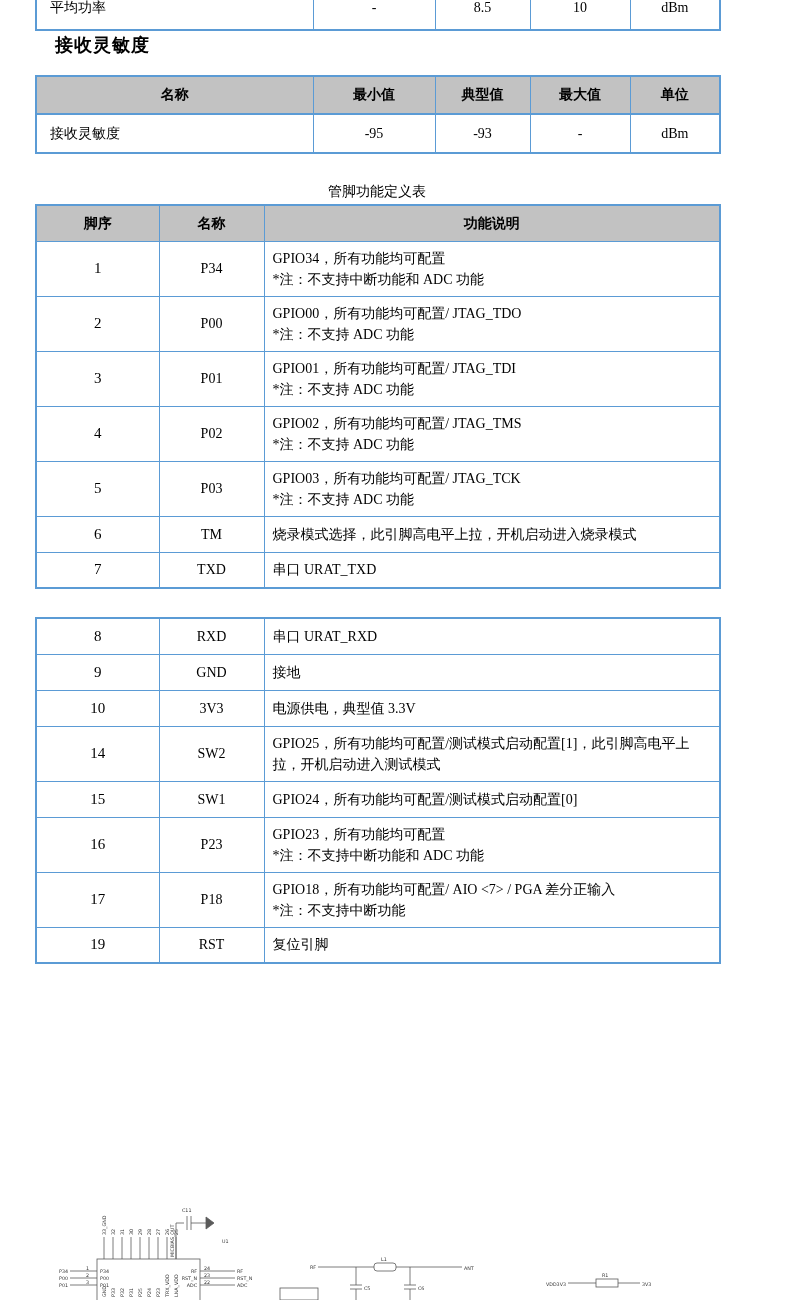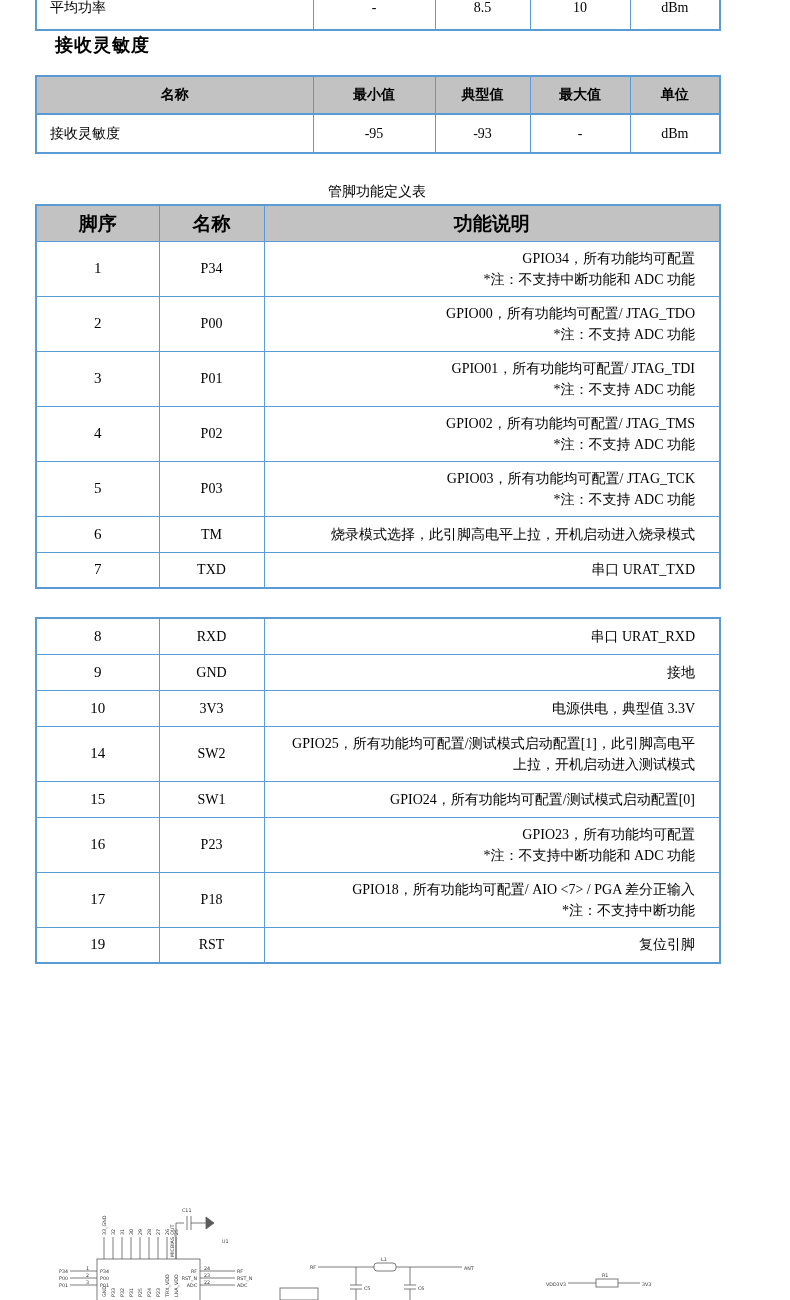--- a/index.html
+++ b/index.html
@@ -21,24 +21,24 @@
 
   #rx-table { top:75px; left:35px; border:2px solid #5B9BD5; }
   #rx-table th { background:#C2C2C2; font-weight:bold; height:38px; border-bottom:2px solid #5B9BD5; }
   #rx-table td { height:39px; }
 
   
   #pin-title { top:183px; left:35px; width:684px; text-align:center; font-size:14px; }
 
   table.pins { border-collapse:collapse; table-layout:fixed; border:2px solid #5B9BD5; width:684px; }
   table.pins th, table.pins td { border:1px solid #5B9BD5; font-size:14px; vertical-align:middle; line-height:21px; }
-  table.pins th { background:#C2C2C2; font-weight:bold; height:24px; text-align:center; font-size:19px; }
+  table.pins th { background:#C2C2C2; font-weight:bold; height:24px; text-align:center; font-size:14px; }
   table.pins td.no { text-align:center; font-size:15px; }
   table.pins td.nm { text-align:center; }
-  table.pins td.desc { text-align:right; padding:6px 24px; white-space:pre-line; }
+  table.pins td.desc { text-align:left; padding:6px 8px; white-space:pre-line; }
   table.pins tr { height:36px; }
   #pin-table-1 { top:204px; left:35px; }
   #pin-table-2 { top:617px; left:35px; }
 
   
   #schematic { top:1185px; left:0; }
   #schematic line, #schematic rect, #schematic path, #schematic polyline { stroke:#5a5a5a; stroke-width:0.8; fill:none; }
   #schematic text { font-family:"DejaVu Sans","Liberation Sans",sans-serif; font-size:4.8px; fill:#333; stroke:none; }
   #schematic .gndfill { fill:#5a5a5a; }
 </style>

